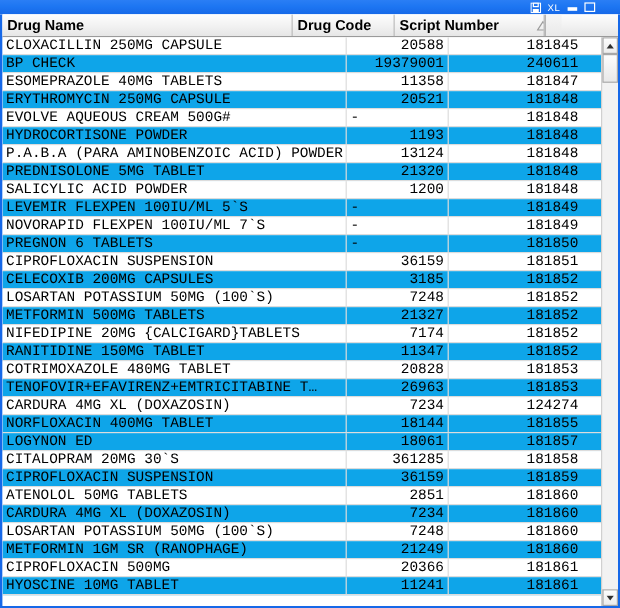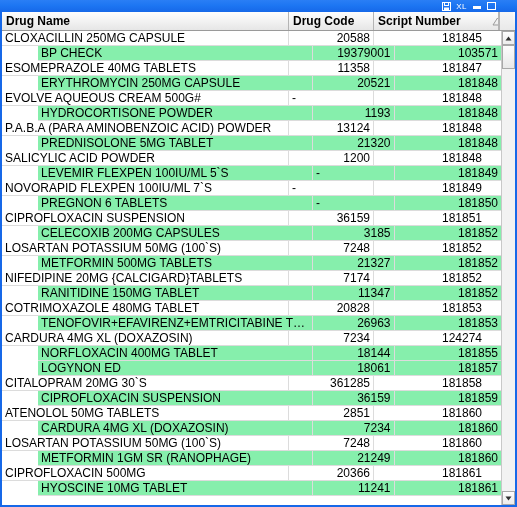--- a/index.html
+++ b/index.html
@@ -70,46 +70,46 @@
   .hdr .hc{
     position:relative;
     display:flex;align-items:center;
     font-size:12px;font-weight:bold;color:#000000;
     padding-left:4px;
     box-sizing:border-box;
     border-right:1px solid #b4b4b4;
     background:linear-gradient(to bottom,#fdfdfd 0%,#f2f2f2 52%,#e6e6e6 100%);
     overflow:hidden;white-space:nowrap;
   }
-  .hdr .hc.c1{width:287px;}
+  .hdr .hc.c1{width:242px;}
   .hdr .hc.c2{width:85px;}
   .hdr .hc.c3{width:125px;}
   .hdr .sb-corner{
     width:14px;
     background:linear-gradient(to bottom,#f6f6f6 0%,#e9e9e9 100%);
     border-left:1px solid #b4b4b4;
     box-sizing:border-box;
   }
   .sort-ind{
     position:absolute;right:6px;top:5px;
     width:0;height:0;
   }
   .sort-ind svg{display:block;}
   .body{
-    flex:1 1 auto;display:flex;overflow:hidden;position:relative;
+    flex:1 1 auto;display:flex;overflow:hidden;position:relative;font-family:Liberation Mono, monospace;
   }
   .rows{
     flex:1 1 auto;overflow:hidden;
   }
   .row{
     height:15px;display:flex;
     border-bottom:1px solid #dcdcdc;
     box-sizing:border-box;
   }
-  .row.alt{background:#86efac;margin-left:36px;}
+  .row.alt{background:#0ea5e9;}
   .row.norm{background:#ffffff;}
   .cell{
     font-size:12px;color:#000000;
     display:flex;align-items:center;
     padding:0 3px;
     box-sizing:border-box;
     border-right:1px solid #dcdcdc;
     white-space:nowrap;overflow:hidden;
     line-height:14px;
   }
@@ -194,21 +194,21 @@
     <div class="body">
       <div class="rows" id="rows-host">
           <div class="row norm">
             <div class="cell name">CLOXACILLIN 250MG CAPSULE</div>
             <div class="cell code">20588</div>
             <div class="cell script">181845</div>
           </div>
           <div class="row alt">
             <div class="cell name">BP CHECK</div>
             <div class="cell code">19379001</div>
-            <div class="cell script">103571</div>
+            <div class="cell script">240611</div>
           </div>
           <div class="row norm">
             <div class="cell name">ESOMEPRAZOLE 40MG TABLETS</div>
             <div class="cell code">11358</div>
             <div class="cell script">181847</div>
           </div>
           <div class="row alt">
             <div class="cell name">ERYTHROMYCIN 250MG CAPSULE</div>
             <div class="cell code">20521</div>
             <div class="cell script">181848</div>

